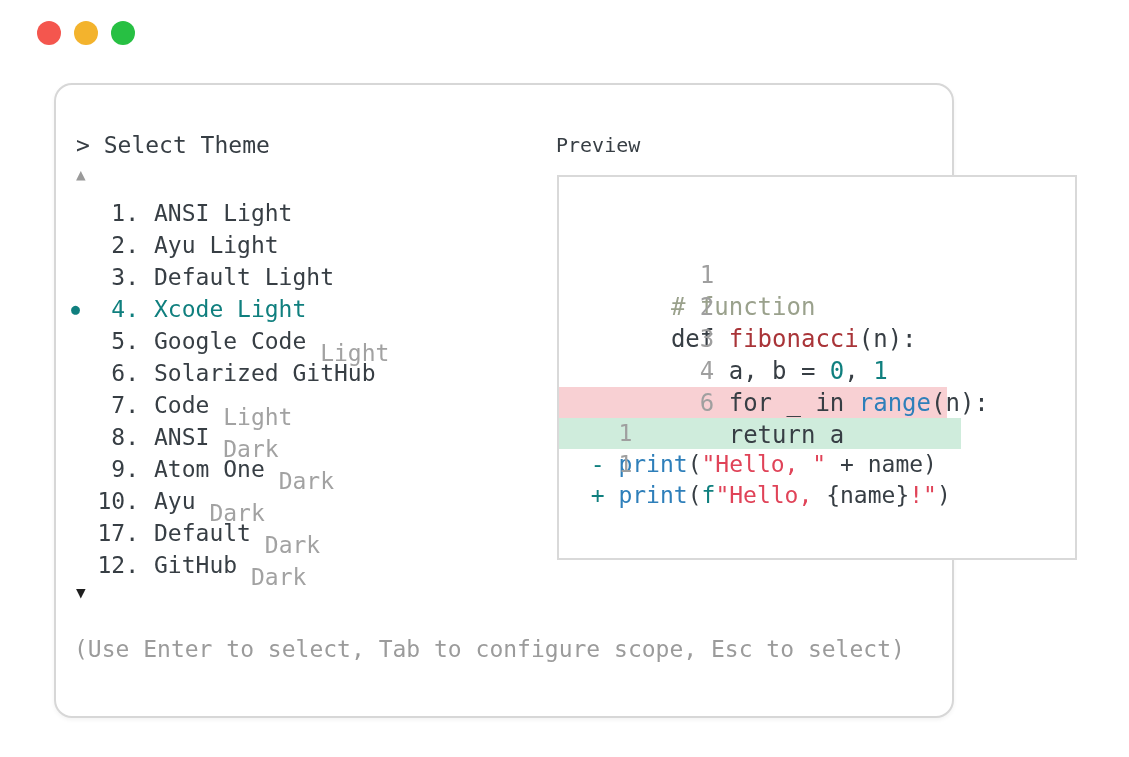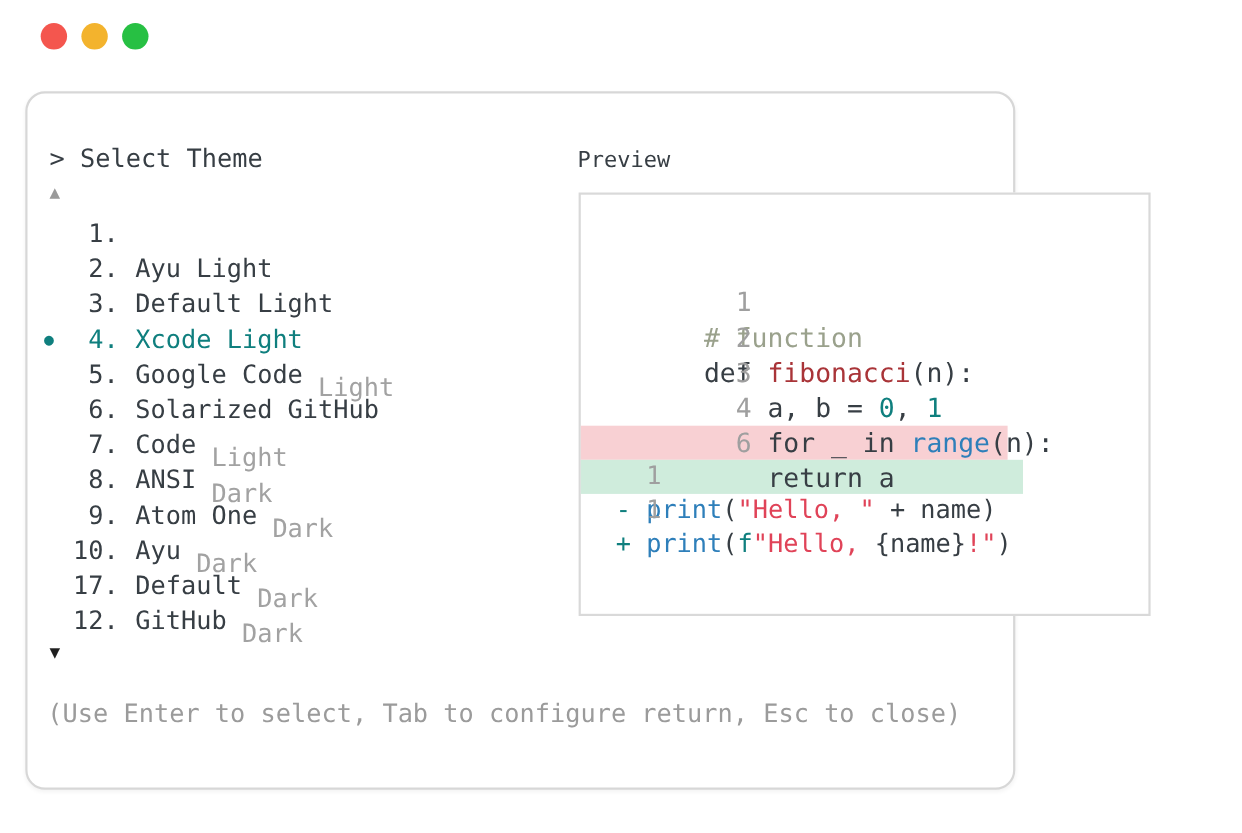--- a/index.html
+++ b/index.html
@@ -7,21 +7,21 @@
     --str:#E04358; --func:#A93438; --comment:#9AA18C;
     --diff-red:#F8D0D3; --diff-green:#CFECDC; --border:#D7D7D7;
   }
   *{box-sizing:border-box; margin:0; padding:0;}
   html,body{width:1129px; height:757px; background:#ffffff; overflow:hidden;}
   body{position:relative; font-family:"DejaVu Sans Mono", monospace; color:var(--fg);}
 
   .traffic{position:absolute; left:37px; top:21px; display:flex; gap:13px;}
   .light{width:24px; height:24px; border-radius:50%; display:inline-block;}
 
-  .window{position:absolute; left:23px; top:83px; width:900px; height:635px;
+  .window{position:absolute; left:54px; top:83px; width:900px; height:635px;
           border:2px solid var(--border); border-radius:18px; background:#fff;
           box-shadow:0 2px 4px rgba(0,0,0,0.05);}
 
   .prompt{position:absolute; left:20px; top:46px; font-size:23px; line-height:28px; color:var(--fg);}
   .scroll-up{position:absolute; left:20px; top:80px; font-size:16px; line-height:20px; color:#9A9A9A;}
   .scroll-down{position:absolute; left:20px; top:498px; font-size:16px; line-height:20px; color:#1F1F1F;}
 
   .list{position:absolute; left:15px; top:112px;}
   .row{display:flex; height:32px; line-height:32px; font-size:23px; white-space:pre; cursor:default;}
   .row .marker{width:26px; font-size:15px; line-height:32px; color:var(--teal);}
@@ -56,20 +56,21 @@
   <span class="light" style="background: rgb(39, 192, 67);"></span>
 </div>
 
 <div class="window">
   <div class="prompt">&gt; Select Theme</div>
   <div class="scroll-up">▲</div>
   <div class="list">
       <div class="row">
     <span class="marker"></span>
     <span class="num">1.</span>
+    <span class="label">ANSI Light</span>
   </div>
       <div class="row">
     <span class="marker"></span>
     <span class="num">2.</span>
     <span class="label">Ayu Light</span>
   </div>
       <div class="row">
     <span class="marker"></span>
     <span class="num">3.</span>
     <span class="label">Default Light</span>
@@ -114,21 +115,21 @@
     <span class="num">17.</span>
     <span class="label">Default</span>
   <span class="dim">Dark</span></div>
       <div class="row">
     <span class="marker"></span>
     <span class="num">12.</span>
     <span class="label">GitHub</span>
   <span class="dim">Dark</span></div>
     </div>
   <div class="scroll-down">▼</div>
-  <div class="footer">(Use Enter to select, Tab to configure return, Esc to close)</div>
+  <div class="footer">(Use Enter to select, Tab to configure scope, Esc to select)</div>
 
   <div class="preview-title">Preview</div>
   <div class="preview-box">
     <div class="code">
         <div class="code-line">
     <span class="lnum">1</span>
   <span class="c-comment"># function</span></div>
         <div class="code-line">
     <span class="lnum">2</span>
   <span class="c-fg">def </span><span class="c-func">fibonacci</span><span class="c-fg">(n):</span></div>

